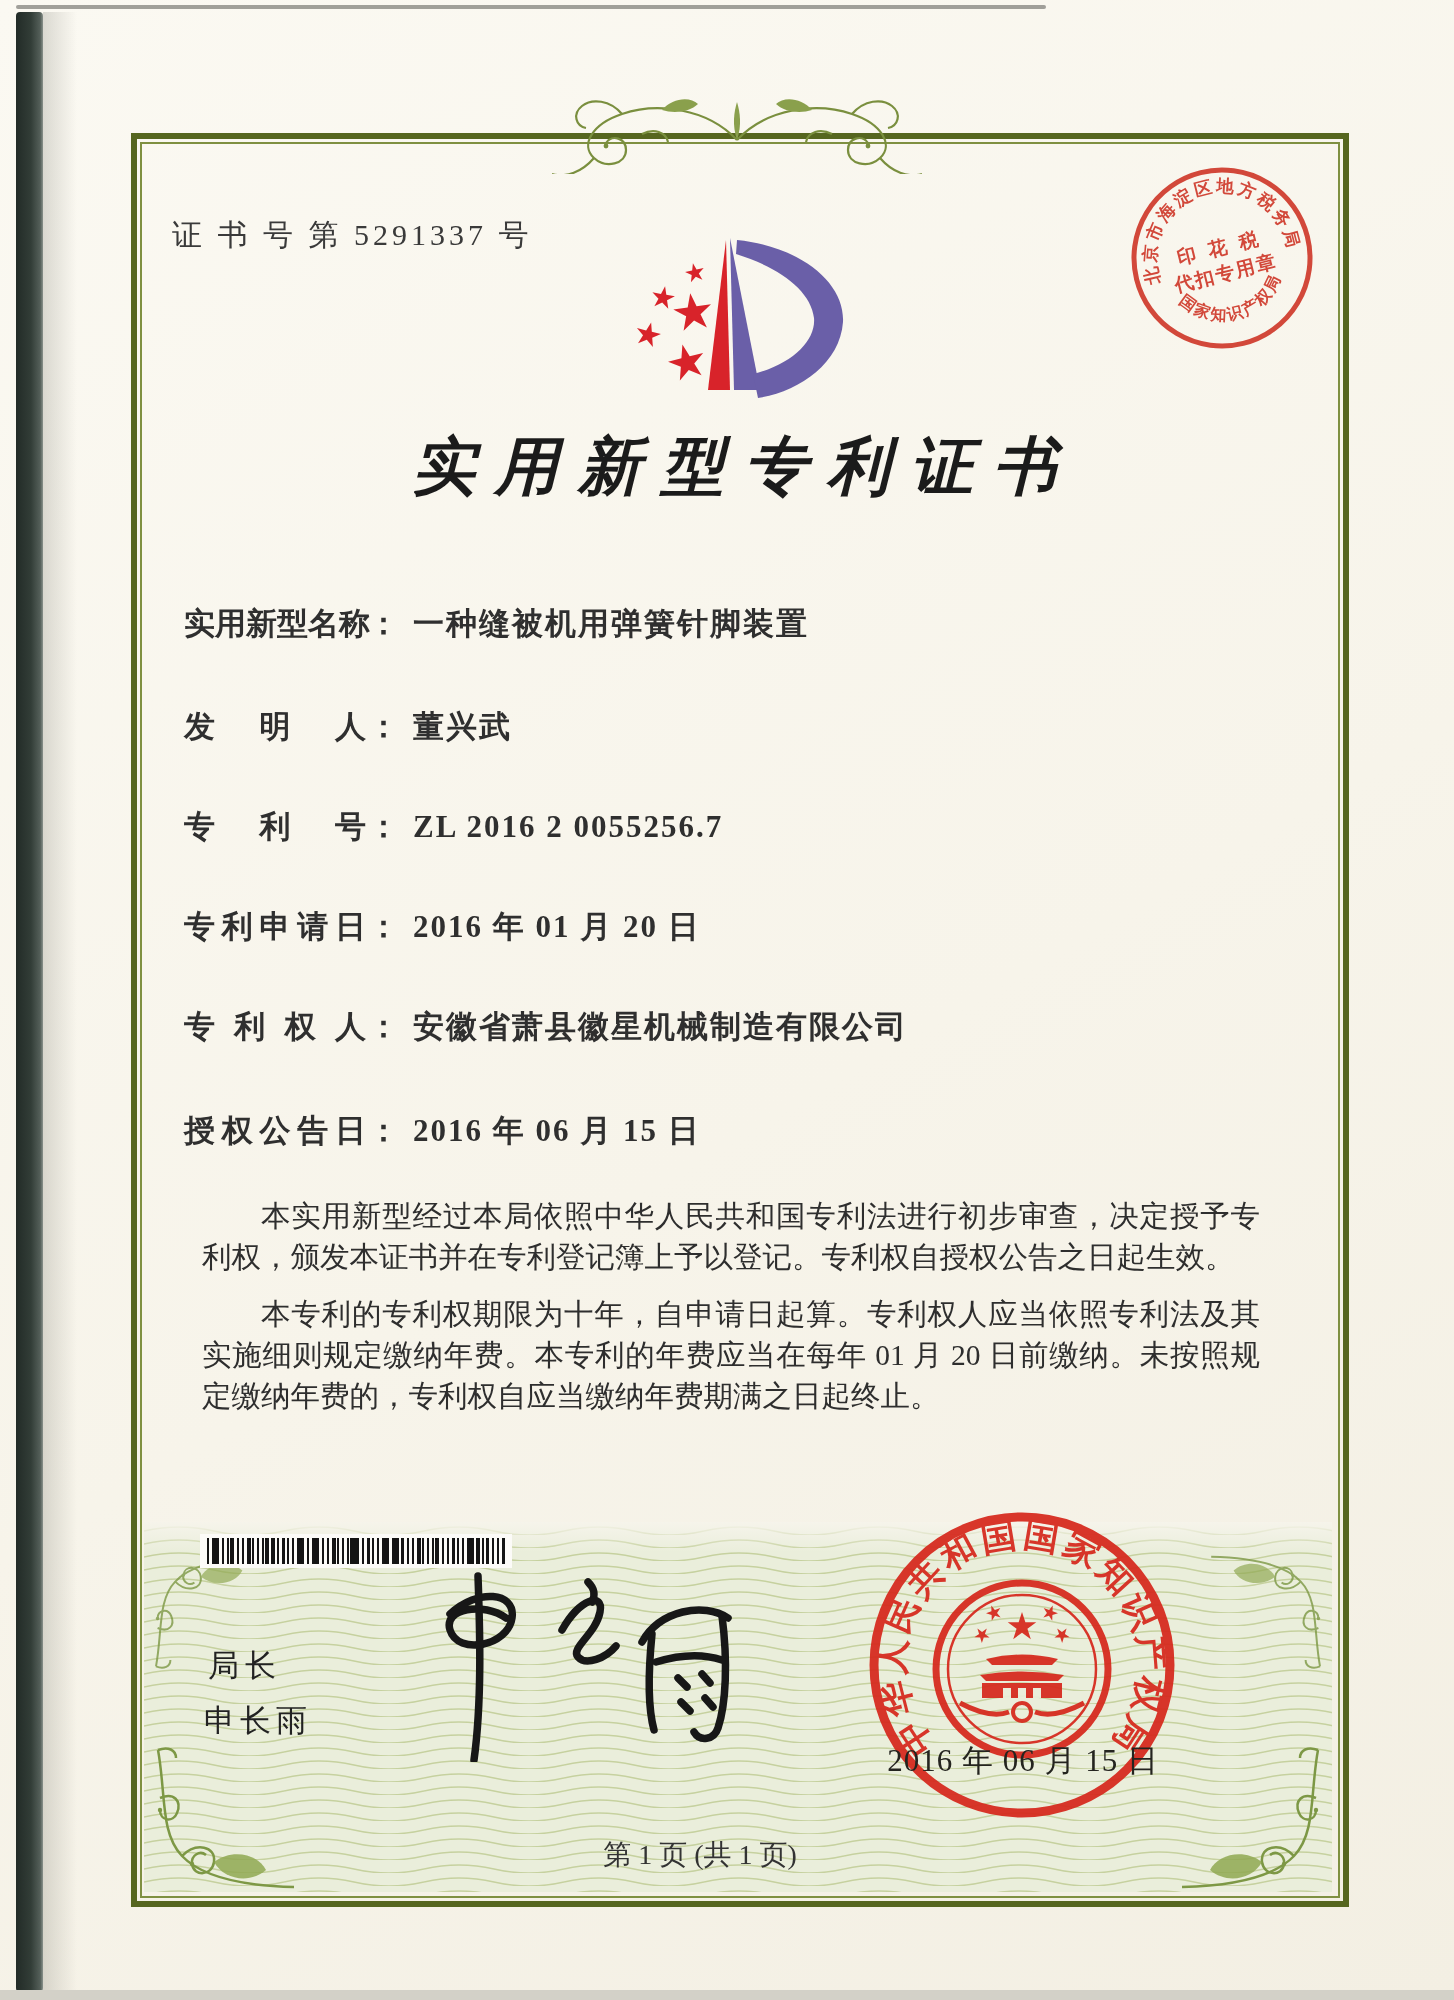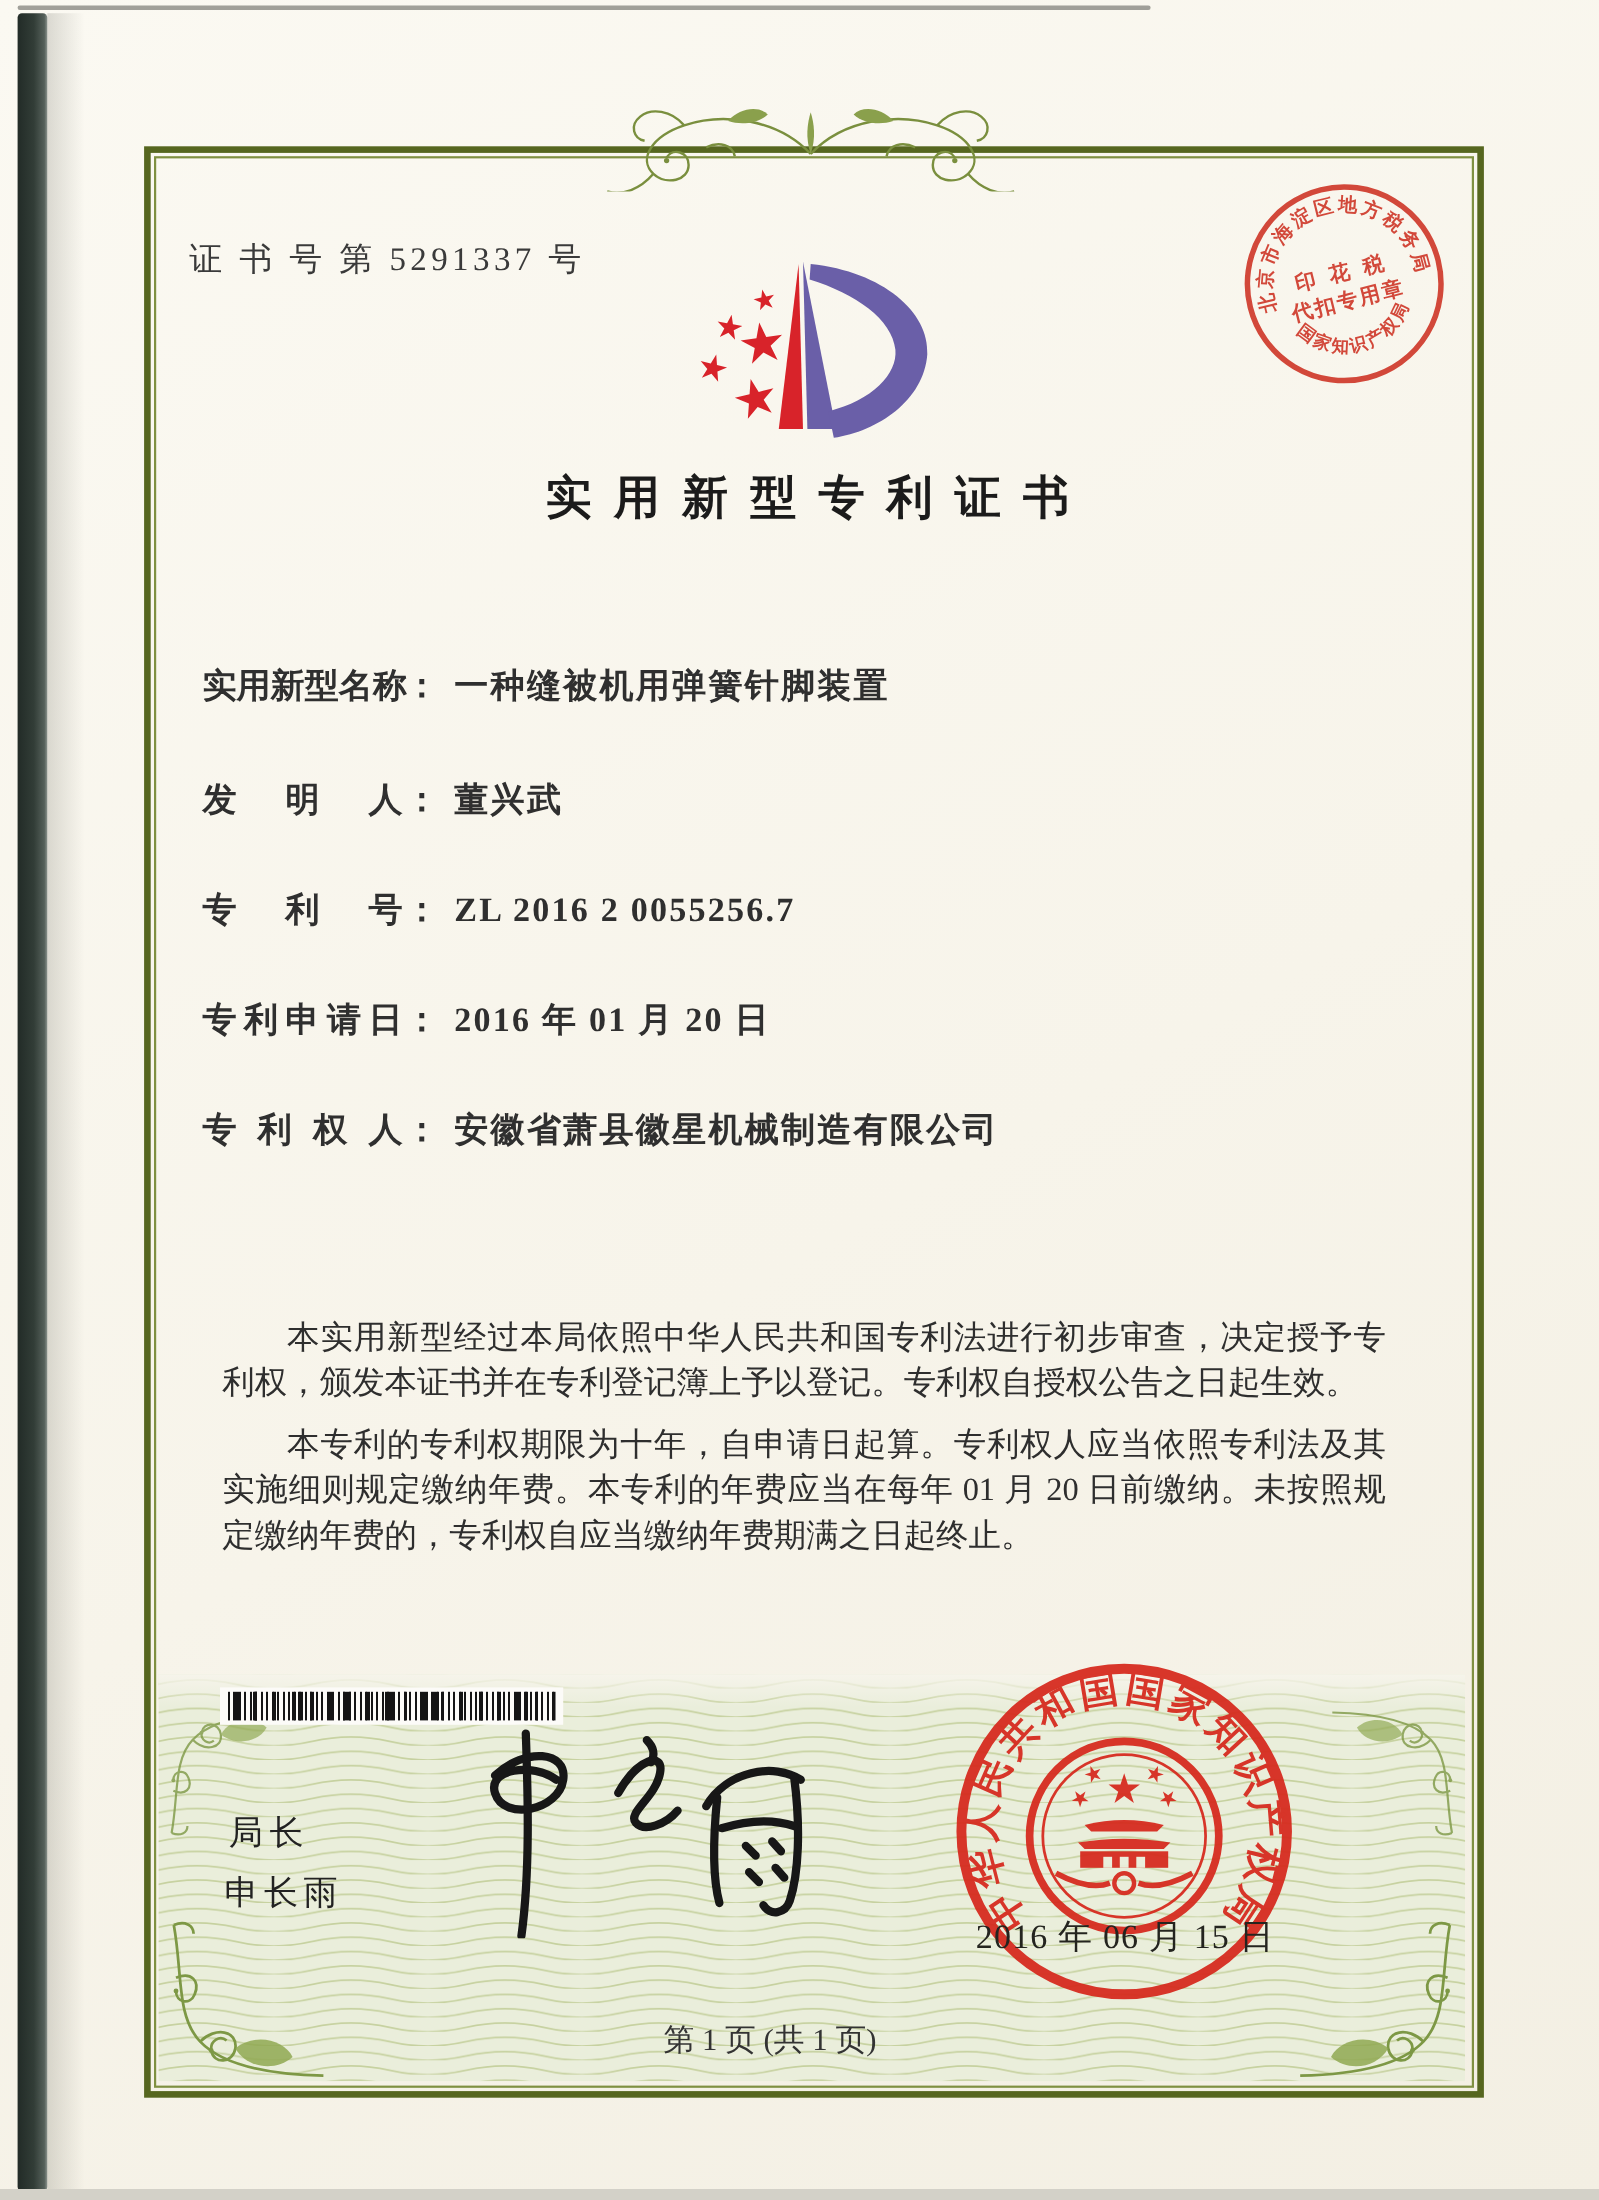--- a/index.html
+++ b/index.html
@@ -12,21 +12,21 @@
   .scan-left-soft{position:absolute;left:43px;top:12px;width:34px;height:1980px;
              background:linear-gradient(90deg,rgba(120,120,110,.25),rgba(120,120,110,0));}
   .scan-top{position:absolute;left:16px;top:5px;width:1030px;height:4px;background:#70706a;opacity:.65;border-radius:2px;}
   .scan-bottom{position:absolute;left:0;top:1990px;width:1454px;height:10px;background:#d3d1c8;}
   
   .frame{position:absolute;left:131px;top:133px;width:1206px;height:1762px;border:6px solid #56661f;}
   .frame-inner{position:absolute;inset:3px;border:2px solid #7f9041;}
   
   .cert-no{position:absolute;left:172px;top:215px;font-size:30px;letter-spacing:4px;color:#3a3a3a;}
   .title{position:absolute;left:131px;top:424px;width:1206px;text-align:center;
-         font-size:42px;font-weight:700;letter-spacing:20px;text-indent:20px;color:#1b1b1b;}
+         font-size:63px;font-weight:700;letter-spacing:20px;text-indent:20px;color:#1b1b1b;font-style:italic;}
   .field{position:absolute;left:184px;font-size:31px;color:#2f2f2f;white-space:nowrap;font-weight:bold;}
   .lbl{display:inline-block;width:182px;text-align:justify;text-align-last:justify;vertical-align:top;}
   .colon{margin:0 14px 0 2px;}
   .val{letter-spacing:2px;}
   .paras{position:absolute;left:186px;top:1180px;width:1090px;font-size:29.5px;line-height:41px;
          text-align:justify;color:#2e2e2e;}
   .paras p{margin:16px;text-indent:59px;}
   
   .panel{position:absolute;left:144px;top:1522px;}
   .barcode{position:absolute;left:200px;top:1534px;width:312px;height:34px;background:#fcfbf8;}
@@ -149,20 +149,23 @@
     <span class="lbl">发明人</span><span class="colon">：</span><span class="val">董兴武</span>
   </div>
   <div class="field" style="top:806px">
     <span class="lbl">专利号</span><span class="colon">：</span><span class="val">ZL 2016 2 0055256.7</span>
   </div>
   <div class="field" style="top:906px">
     <span class="lbl">专利申请日</span><span class="colon">：</span><span class="val">2016 年 01 月 20 日</span>
   </div>
   <div class="field" style="top:1006px">
     <span class="lbl">专利权人</span><span class="colon">：</span><span class="val">安徽省萧县徽星机械制造有限公司</span>
+  </div>
+  <div class="field" style="top:1110px">
+    <span class="lbl">授权公告日</span><span class="colon">：</span><span class="val">2016 年 06 月 15 日</span>
   </div>
 
   <div class="paras">
     <p>本实用新型经过本局依照中华人民共和国专利法进行初步审查，决定授予专利权，颁发本证书并在专利登记簿上予以登记。专利权自授权公告之日起生效。</p>
     <p>本专利的专利权期限为十年，自申请日起算。专利权人应当依照专利法及其实施细则规定缴纳年费。本专利的年费应当在每年 01 月 20 日前缴纳。未按照规定缴纳年费的，专利权自应当缴纳年费期满之日起终止。</p>
   </div>
 
   <div class="barcode">
       <div class="bars"></div>
     </div>

